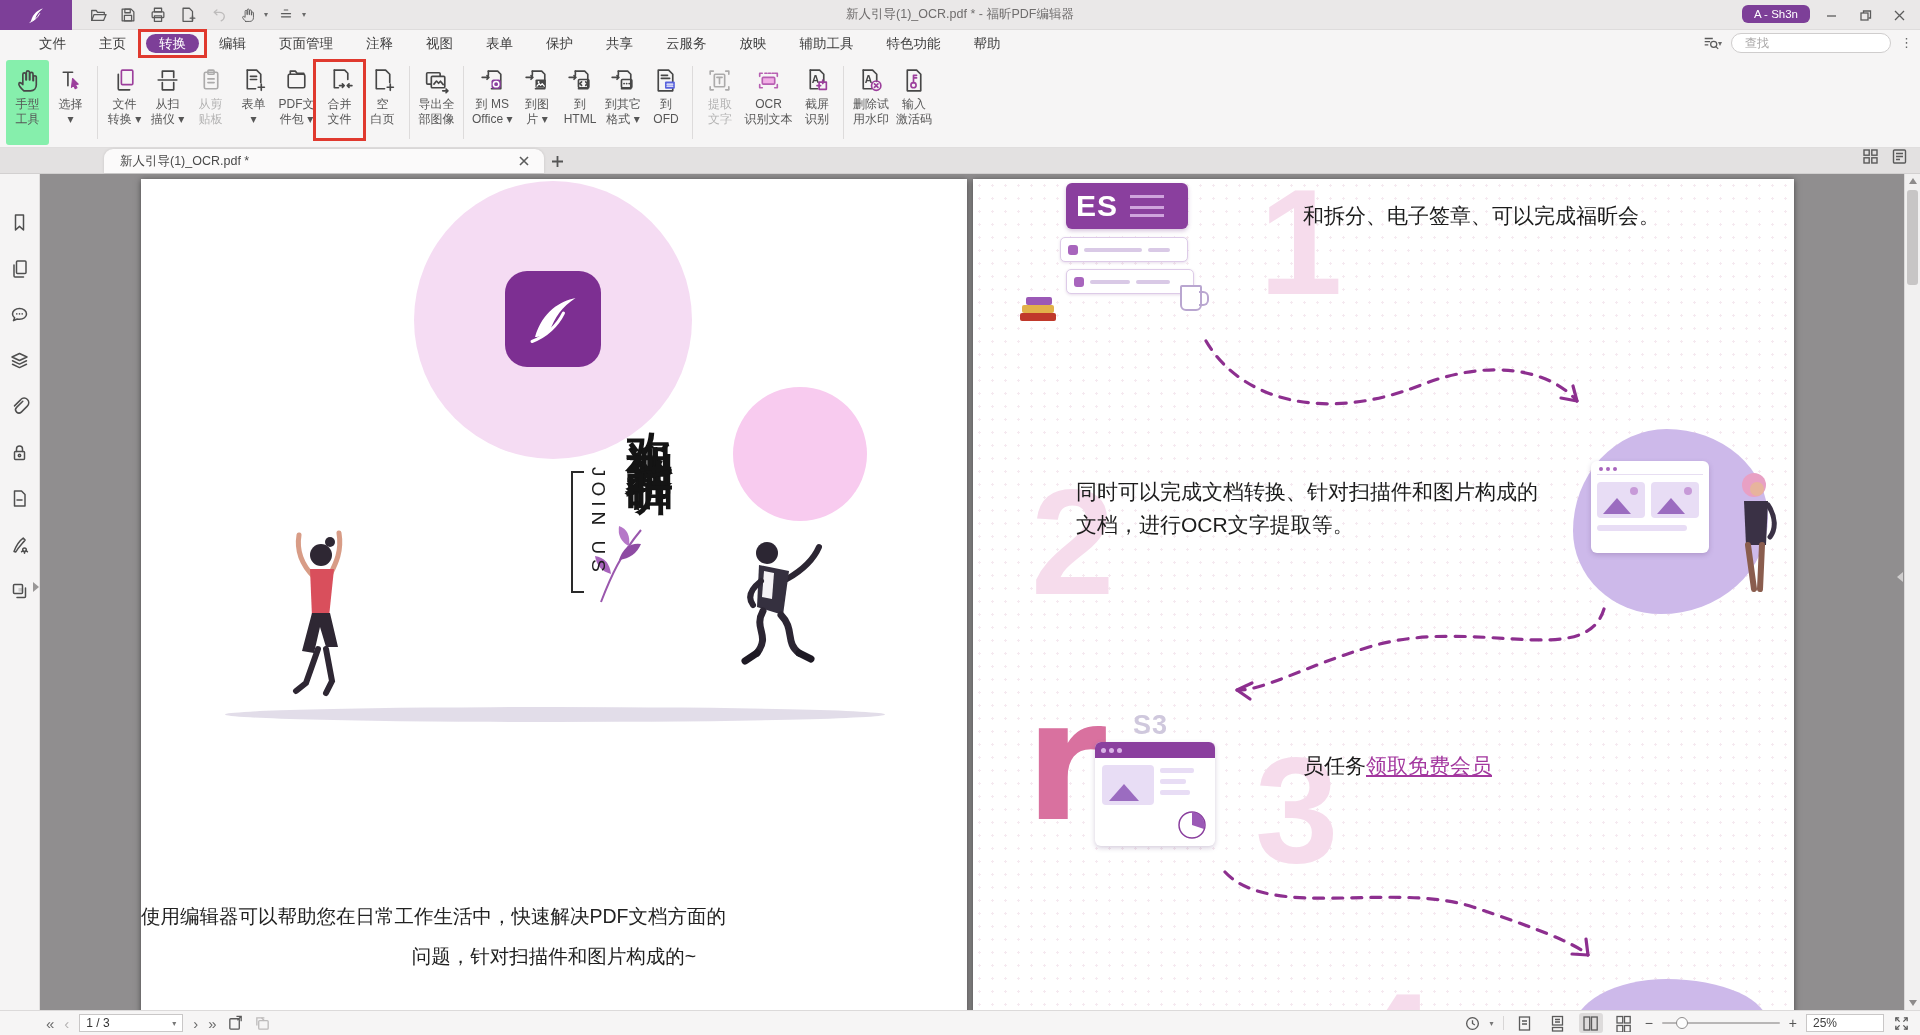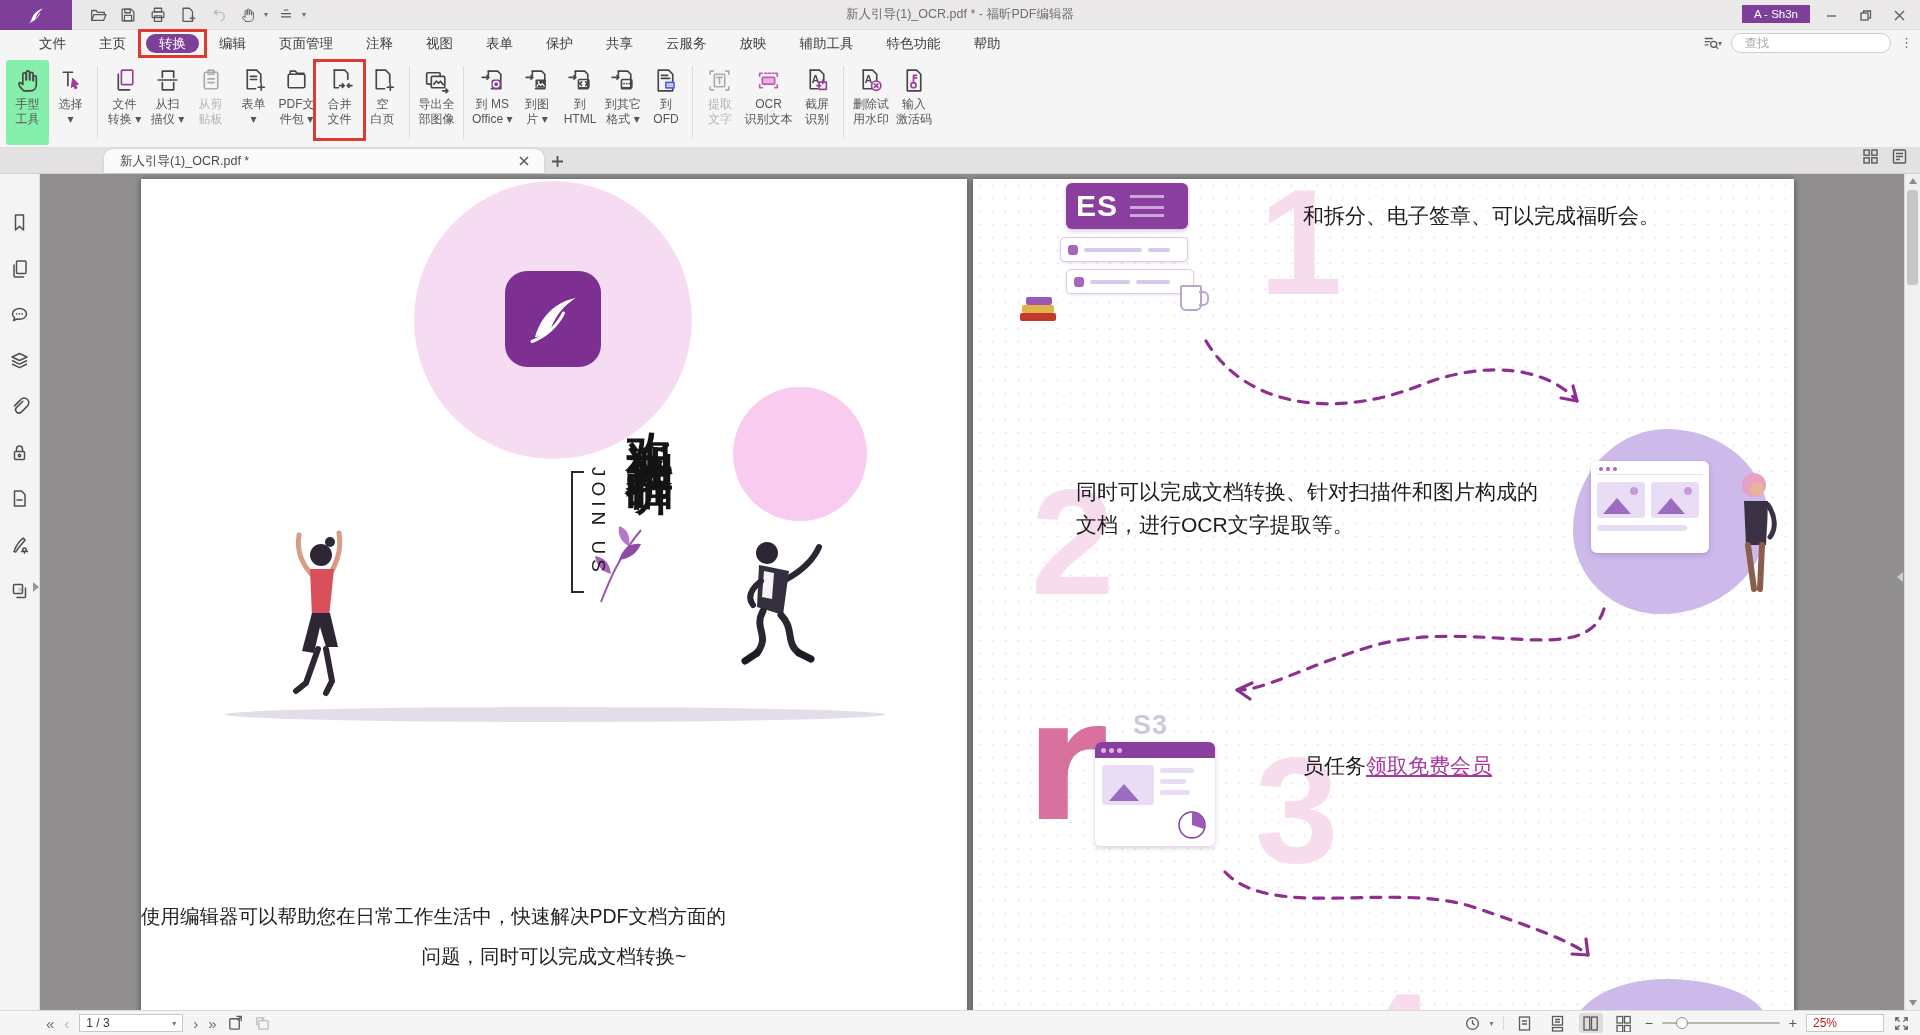--- a/index.html
+++ b/index.html
@@ -14,21 +14,21 @@
   
   .titlebar{height:30px;background:var(--bar);display:flex;align-items:center;position:relative;border-bottom:1px solid #dedcdc}
   .logo-block{width:72px;height:30px;background:var(--brand);display:flex;align-items:center;justify-content:center}
   .logo-block svg{width:22px;height:22px}
   .qat{display:flex;align-items:center;gap:6px;margin-left:14px}
   .qbtn{width:24px;height:24px;display:flex;align-items:center;justify-content:center;border-radius:3px;cursor:pointer}
   .qbtn svg{width:18px;height:18px;stroke:#5a5a5a;fill:none;stroke-width:1.4;stroke-linecap:round;stroke-linejoin:round}
   .qbtn.disabled svg{stroke:#bdbbbb}
   .qcaret{font-size:8px;color:#6a6a6a;margin-left:-2px}
   .win-title{position:absolute;left:50%;transform:translateX(-50%);font-size:12.5px;color:#6f6d6d;white-space:nowrap}
-  .badge{position:absolute;right:110px;top:5px;background:var(--brand);color:#fff;font-size:11.5px;padding:3px 12px;border-radius:0;cursor:pointer}
+  .badge{position:absolute;right:110px;top:5px;background:var(--brand);color:#fff;font-size:11.5px;padding:3px 12px;border-radius:6px;cursor:pointer}
   .winbtns{position:absolute;right:6px;top:0;height:30px;display:flex;align-items:center;gap:4px}
   .wbtn{width:30px;height:26px;display:flex;align-items:center;justify-content:center;cursor:pointer}
   .wbtn svg{width:13px;height:13px;stroke:#5c5c5c;stroke-width:1.3;fill:none}
 
   
   .menubar{height:26px;background:var(--ribbonbg);display:flex;align-items:center;padding-left:26px;position:relative}
   .mtab{padding:0 13px;height:19px;line-height:19px;font-size:13.5px;color:#3d3d3d;border-radius:10px;margin-right:7px;cursor:pointer;position:relative;white-space:nowrap}
   .mtab.active{background:var(--brand);color:#fff}
   .mtab.red-boxed::after{content:'';position:absolute;inset:-5px -8px;border:3px solid var(--red);z-index:30}
   .menu-right{position:absolute;right:8px;top:0;height:26px;display:flex;align-items:center;gap:9px}
@@ -167,21 +167,21 @@
   .sticon svg{width:17px;height:17px;stroke:#5a5a5a;fill:none;stroke-width:1.4}
   .sticon.dim svg{stroke:#bdbbbb}
   .st-right{margin-left:auto;display:flex;align-items:center;gap:9px}
   .vmode{width:24px;height:20px;display:flex;align-items:center;justify-content:center;border-radius:3px;cursor:pointer}
   .vmode svg{width:17px;height:17px;stroke:#5a5a5a;fill:none;stroke-width:1.3}
   .vmode.active{background:#dddbdb}
   .zglyph{font-size:14px;color:#555;cursor:pointer}
   .slider{width:118px;height:14px;position:relative;cursor:pointer}
   .slider .track{position:absolute;top:6px;left:0;width:100%;height:2px;background:#b8b6b6;border-radius:1px}
   .slider .thumb{position:absolute;top:1px;left:14px;width:12px;height:12px;border-radius:50%;background:#fdfdfd;border:1px solid #8f8d8d}
-  .zoombox{width:78px;height:18px;background:#fff;border:1px solid #c9c7c7;display:flex;align-items:center;padding:0 6px;font-size:12px;color:#b91c1c}
+  .zoombox{width:78px;height:18px;background:#fff;border:1px solid #c9c7c7;display:flex;align-items:center;padding:0 6px;font-size:12px;color:#404040}
   .caret-sm{font-size:8px;color:#777;cursor:pointer}
   .st-sep{width:1px;height:14px;background:#d8d6d6}
 </style>
 </head>
 <body>
 
 <div class="app">
 
   <div class="titlebar">
     <div class="logo-block">
@@ -666,21 +666,21 @@
           <path d="M32 34 L62 40 L56 84 L30 76 Z" fill="#35303f"></path>
           <path d="M37 40 l10 2 -2 26 -10 -2 z" fill="#f4f2f5"></path>
           <path d="M34 50 C24 58 20 66 26 74" stroke="#2c2633" stroke-width="6" fill="none" stroke-linecap="round"></path>
           <path d="M36 80 C26 98 44 104 30 122" stroke="#2c2633" stroke-width="7" fill="none" stroke-linecap="round"></path>
           <path d="M54 84 C68 98 58 112 72 122" stroke="#2c2633" stroke-width="7" fill="none" stroke-linecap="round"></path>
           <path d="M30 122 l-12 8" stroke="#1e1a24" stroke-width="7" stroke-linecap="round"></path>
           <path d="M72 122 l12 6" stroke="#1e1a24" stroke-width="7" stroke-linecap="round"></path>
         </svg>
         <div class="ground"></div>
         <div class="p1-body1">使用编辑器可以帮助您在日常工作生活中，快速解决PDF文档方面的</div>
-        <div class="p1-body2">问题，同时可以完成文档转换~</div>
+        <div class="p1-body2">问题，针对扫描件和图片构成的~</div>
       </div>
 
       <div class="page page2">
         <div class="bignum num1">1</div>
         <div class="bignum num2">2</div>
         <div class="bignum num3">3</div>
         <div class="bignum num4">4</div>
 
         <div class="illu-es">
           <div class="es-card">

